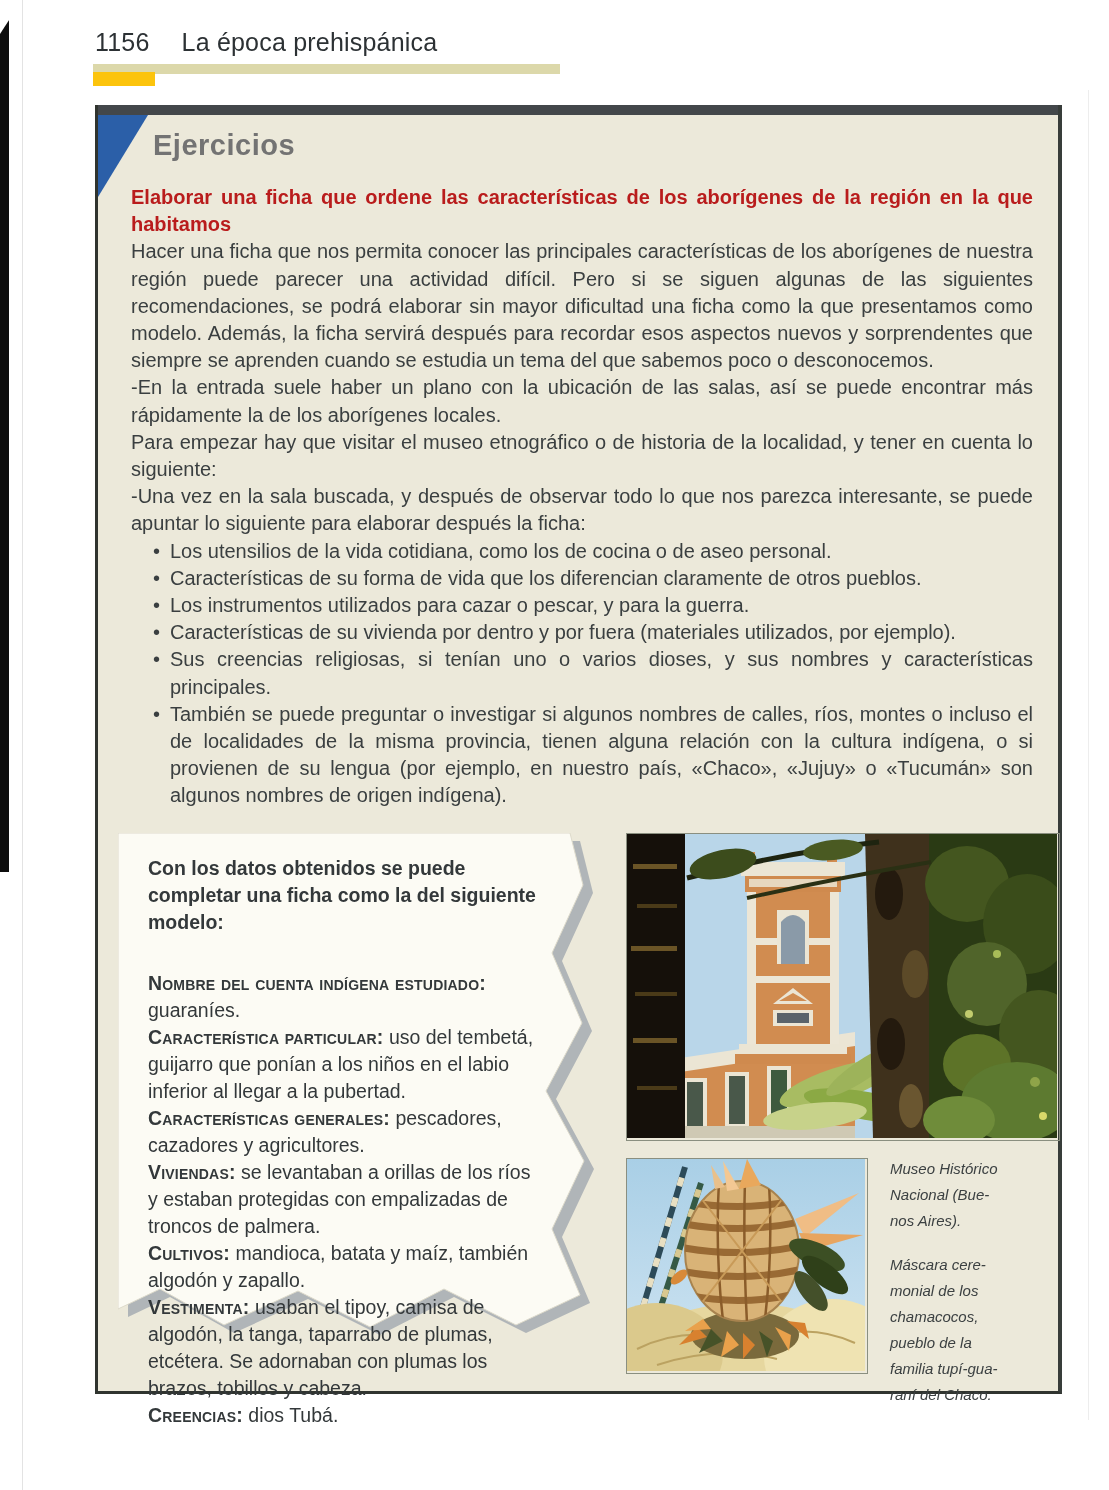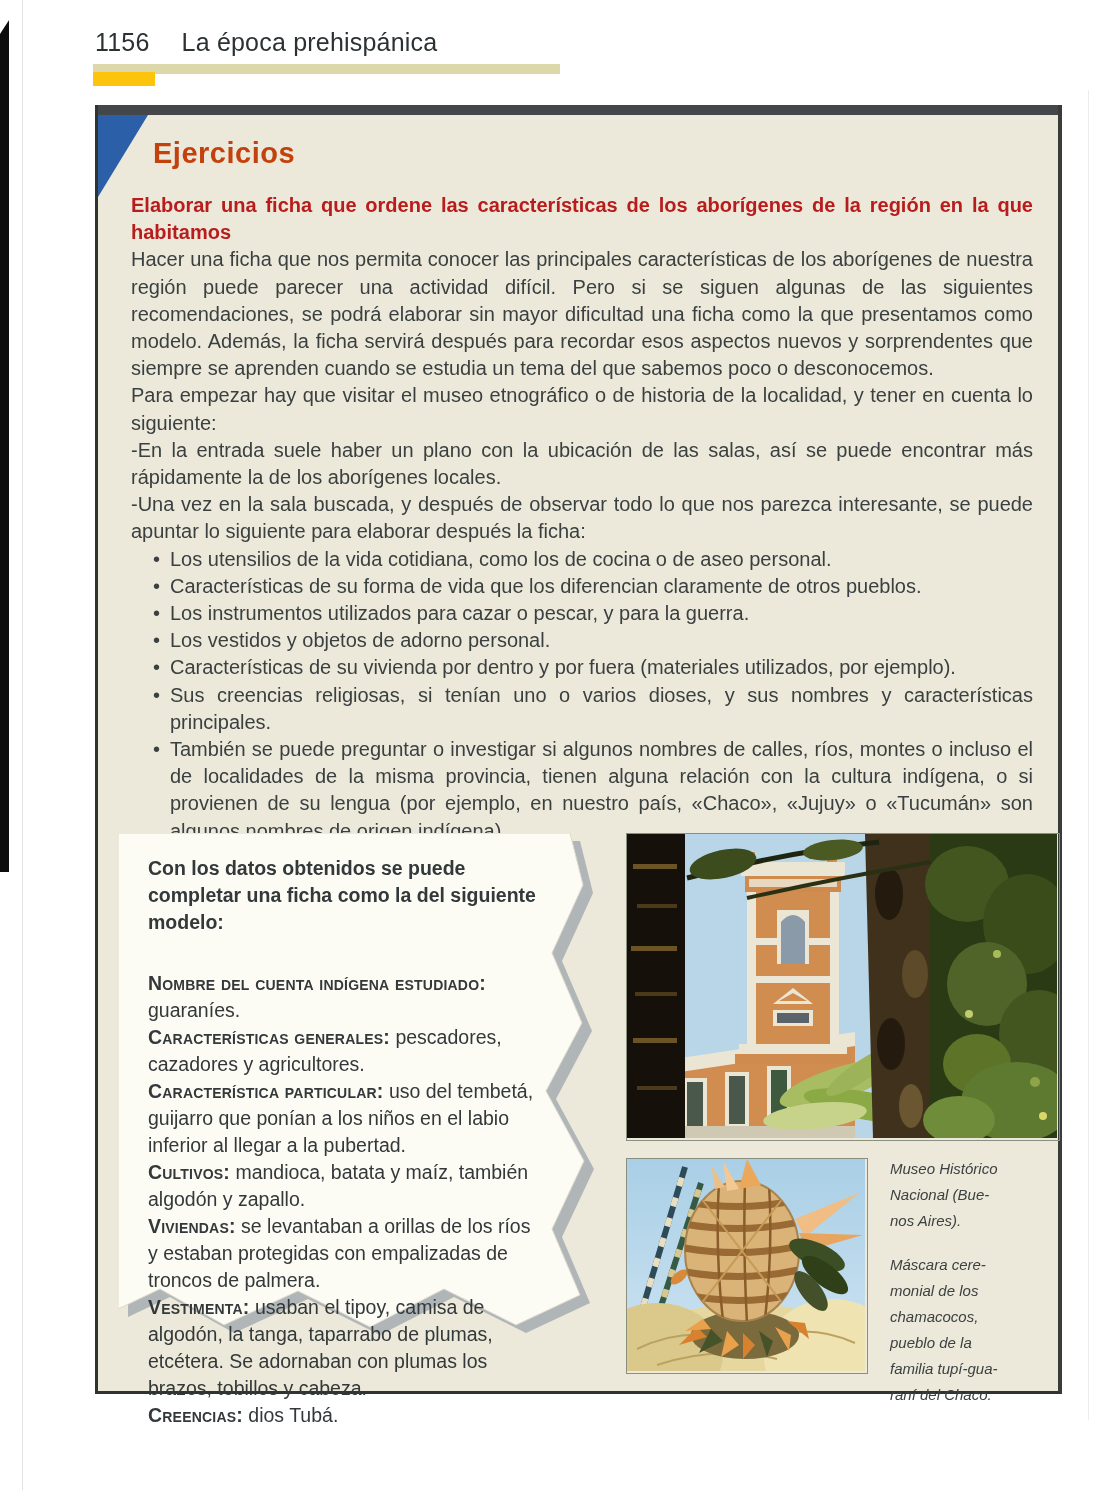--- a/index.html
+++ b/index.html
@@ -23,21 +23,21 @@
   .rule-yellow{position:absolute;left:93px;top:72px;width:62px;height:14px;background:#fcc40d;}
 
   
   .exbox{position:absolute;left:95px;top:105px;width:960px;height:1286px;
     background:#ece9da;
     border-left:3px solid #30342f;border-right:4px solid #383d3a;border-bottom:3px solid #30342f;}
   .exbox-topbar{height:10px;background:#43474a;}
   .corner-triangle{position:absolute;left:0;top:10px;width:50px;height:82px;
     background:#2b5fa8;clip-path:polygon(0 0,100% 0,0 100%);}
   .exbox-content{padding:10px 25px 0 33px;}
-  .ex-title{margin:12px 0 22px 22px;font-size:29px;font-weight:bold;color:#c2410c;letter-spacing:.5px;}
+  .ex-title{margin:4px 0 22px 22px;font-size:29px;font-weight:bold;color:#737373;letter-spacing:.5px;}
   .ex-heading{font-size:20.5px;font-weight:bold;line-height:27.2px;margin:0;color:#b91c1c;text-align:left;}
   .exbox-content p{font-size:20px;line-height:27.2px;margin:0;text-align:justify;}
   ul.ex-bullets{margin:0;padding:0 0 0 22px;list-style:none;}
   ul.ex-bullets li{font-size:20px;line-height:27.2px;text-align:justify;position:relative;padding-left:17px;}
   ul.ex-bullets li::before{content:"•";position:absolute;left:0;top:0;}
 
   
   .ficha{position:absolute;left:118px;top:833px;width:482px;height:522px;}
   .ficha svg{position:absolute;left:0;top:0;width:100%;height:100%;}
   .ficha-text{position:absolute;left:30px;top:22px;width:388px;font-size:19.5px;line-height:27px;color:#33383a;}
@@ -72,47 +72,46 @@
 <div class="rule-khaki"></div>
 <div class="rule-yellow"></div>
 
 <div class="exbox">
   <div class="exbox-topbar"></div>
   <div class="corner-triangle"></div>
   <div class="exbox-content">
     <div class="ex-title">Ejercicios</div>
     <p class="ex-heading">Elaborar una ficha que ordene las características de los aborígenes de la región en la que habitamos</p>
     <p>Hacer una ficha que nos permita conocer las principales características de los aborígenes de nuestra región puede parecer una actividad difícil. Pero si se siguen algunas de las siguientes recomendaciones, se podrá elaborar sin mayor dificultad una ficha como la que presentamos como modelo. Además, la ficha servirá después para recordar esos aspectos nuevos y sorprendentes que siempre se aprenden cuando se estudia un tema del que sabemos poco o desconocemos.</p>
+    <p>-En la entrada suele haber un plano con la ubicación de las salas, así se puede encontrar más rápidamente la de los aborígenes locales.</p>
     <p>Para empezar hay que visitar el museo etnográfico o de historia de la localidad, y tener en cuenta lo siguiente:</p>
-    <p>-En la entrada suele haber un plano con la ubicación de las salas, así se puede encontrar más rápidamente la de los aborígenes locales.</p>
     <p>-Una vez en la sala buscada, y después de observar todo lo que nos parezca interesante, se puede apuntar lo siguiente para elaborar después la ficha:</p>
     <ul class="ex-bullets">
       <li>Los utensilios de la vida cotidiana, como los de cocina o de aseo personal.</li>
       <li>Características de su forma de vida que los diferencian claramente de otros pueblos.</li>
       <li>Los instrumentos utilizados para cazar o pescar, y para la guerra.</li>
-      <li>Los vestidos y objetos de adorno personal.</li>
       <li>Características de su vivienda por dentro y por fuera (materiales utilizados, por ejemplo).</li>
       <li>Sus creencias religiosas, si tenían uno o varios dioses, y sus nombres y características principales.</li>
       <li>También se puede preguntar o investigar si algunos nombres de calles, ríos, montes o incluso el de localidades de la misma provincia, tienen alguna relación con la cultura indígena, o si provienen de su lengua (por ejemplo, en nuestro país, «Chaco», «Jujuy» o «Tucumán» son algunos nombres de origen indígena).</li>
     </ul>
   </div>
 </div>
 
 <div class="ficha">
   <svg viewBox="0 0 482 522" preserveAspectRatio="none">
     <polygon points="10,8 462,8 475,60 444,128 474,198 438,266 476,336 444,404 472,470 408,500 336,464 262,502 190,466 116,500 52,464 10,484" fill="#b0b5b8"></polygon>
     <polygon points="0,0 452,0 465,52 434,120 464,190 428,258 466,328 434,396 462,462 398,492 326,456 252,494 180,458 106,492 42,456 0,476" fill="#fcfbf4" stroke="#dddacb" stroke-width="1"></polygon>
   </svg>
   <div class="ficha-text">
     <p class="ficha-intro">Con los datos obtenidos se puede completar una ficha como la del siguiente modelo:</p>
     <div class="ficha-entry"><span class="flabel">Nombre del cuenta indígena estudiado:</span> <span>guaraníes.</span></div>
+    <div class="ficha-entry"><span class="flabel">Característica particular:</span> <span>uso del tembetá, guijarro que ponían a los niños en el labio inferior al llegar a la pubertad.</span></div>
     <div class="ficha-entry"><span class="flabel">Características generales:</span> <span>pescadores, cazadores y agricultores.</span></div>
-    <div class="ficha-entry"><span class="flabel">Característica particular:</span> <span>uso del tembetá, guijarro que ponían a los niños en el labio inferior al llegar a la pubertad.</span></div>
+    <div class="ficha-entry"><span class="flabel">Viviendas:</span> <span>se levantaban a orillas de los ríos y estaban protegidas con empalizadas de troncos de palmera.</span></div>
     <div class="ficha-entry"><span class="flabel">Cultivos:</span> <span>mandioca, batata y maíz, también algodón y zapallo.</span></div>
-    <div class="ficha-entry"><span class="flabel">Viviendas:</span> <span>se levantaban a orillas de los ríos y estaban protegidas con empalizadas de troncos de palmera.</span></div>
     <div class="ficha-entry"><span class="flabel">Vestimenta:</span> <span>usaban el tipoy, camisa de algodón, la tanga, taparrabo de plumas, etcétera. Se adornaban con plumas los brazos, tobillos y cabeza.</span></div>
     <div class="ficha-entry"><span class="flabel">Creencias:</span> <span>dios Tubá.</span></div>
   </div>
 </div>
 
 <div class="photo photo-museum">
   <svg viewBox="0 0 430 304" width="430" height="304">
     <rect x="0" y="0" width="430" height="304" fill="#b9d6e9"></rect>
 
     <polygon points="40,232 228,204 228,304 40,304" fill="#d18c50"></polygon>

